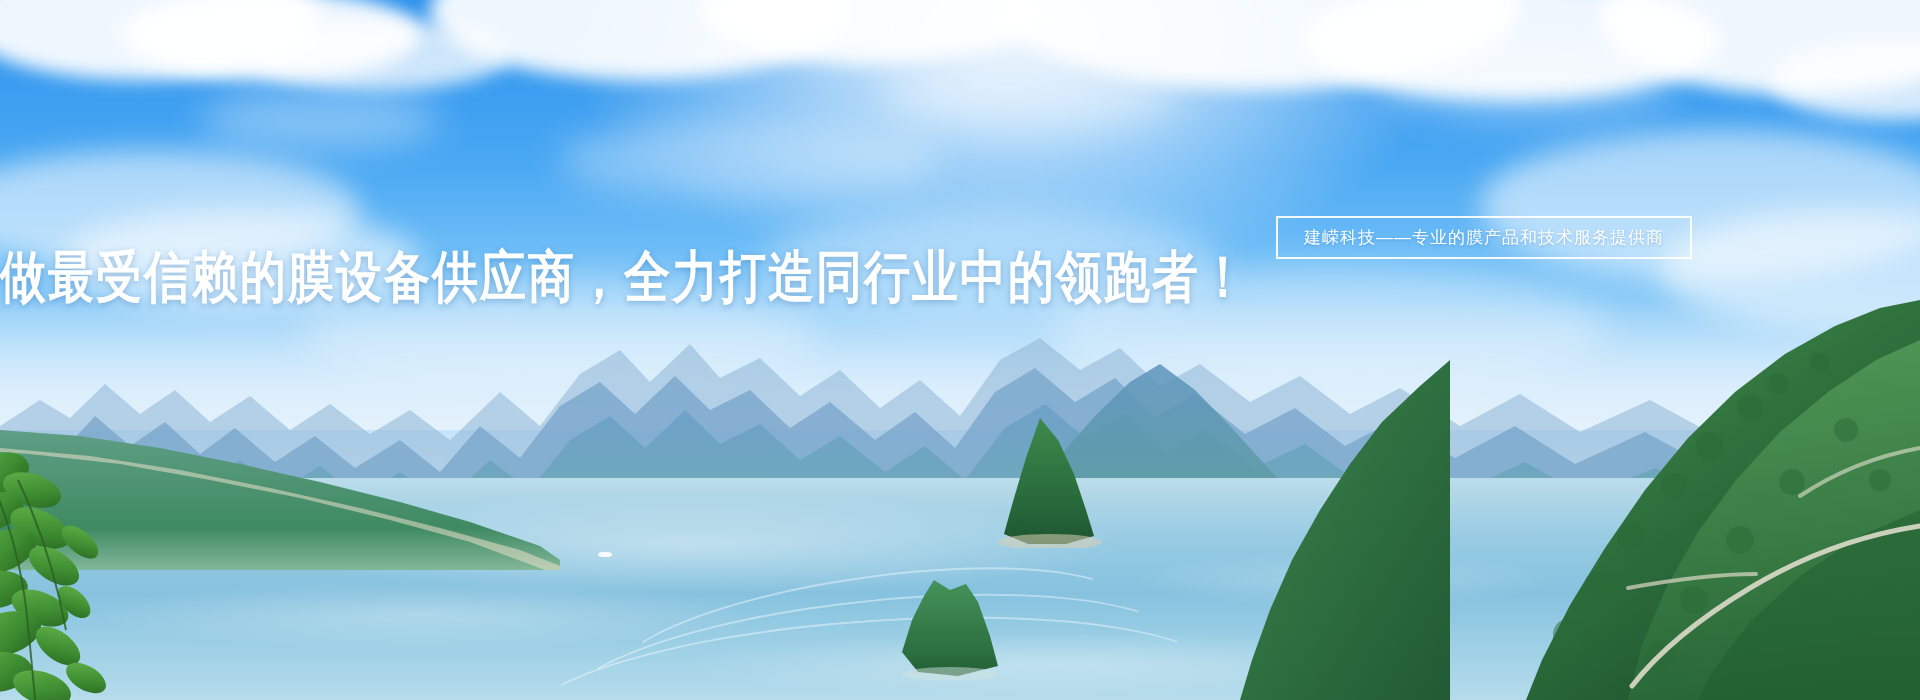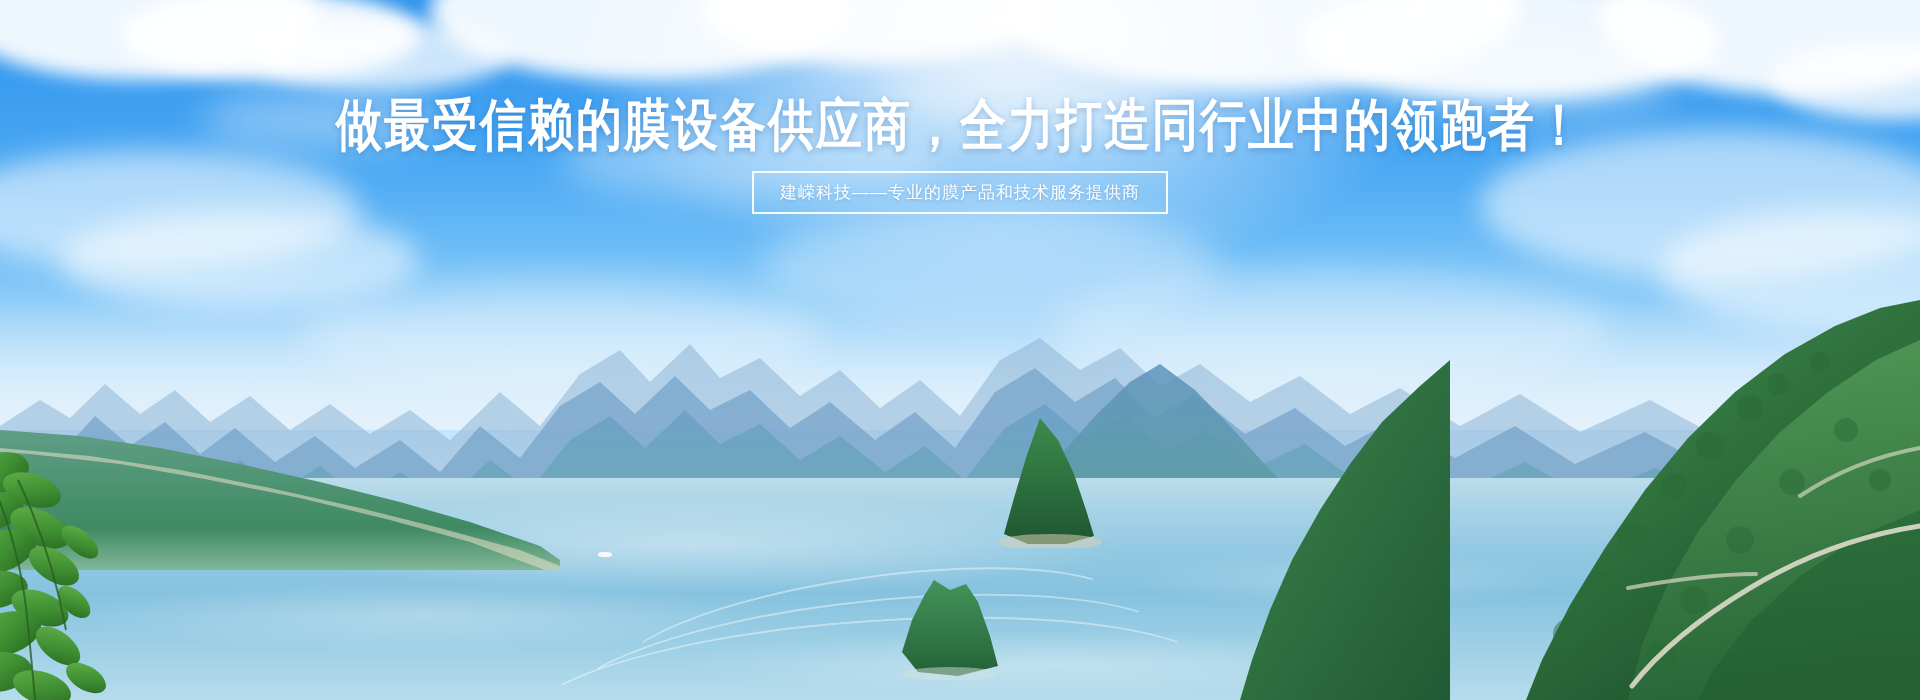--- a/index.html
+++ b/index.html
@@ -113,23 +113,24 @@
   
   .road{position:absolute;right:0;top:330px;width:640px;height:370px;}
   .road svg{display:block;}
 
   
   .left-bank{position:absolute;left:0;top:430px;width:560px;height:140px;}
   .foliage{position:absolute;left:-30px;top:450px;width:220px;height:260px;}
 
   
   .text-wrap{
-    position:absolute;left:0;top:0;width:1920px;height:430px;
-    display:flex;flex-direction:column;align-items:center;
+    position:absolute;left:0;top:8px;width:1920px;height:430px;
+    display:flex;align-items:center;
     pointer-events:none;
+    gap:28px;
   }
   .headline{
     margin-top:96px;
     font-size:46px;line-height:1;
     font-weight:bold;
     color:#ffffff;
     letter-spacing:2px;
     white-space:nowrap;
     text-shadow:0 2px 6px rgba(20,80,150,.30);
     transform:scaleY(1.22);

